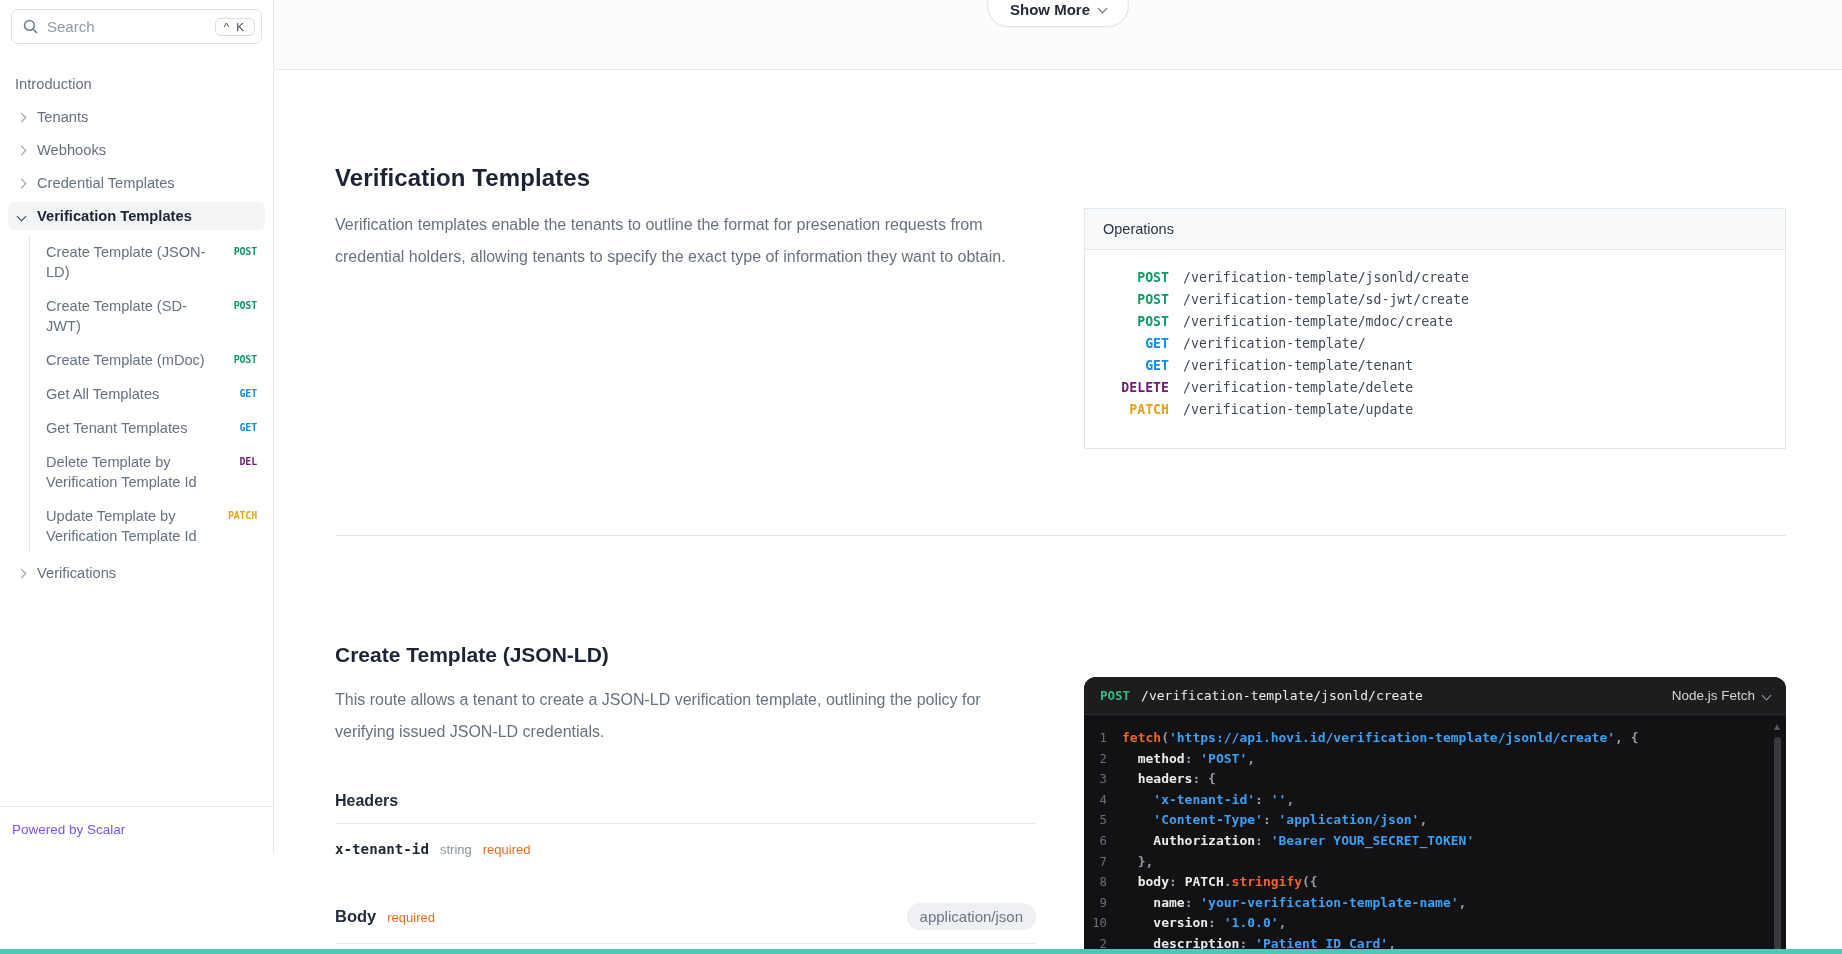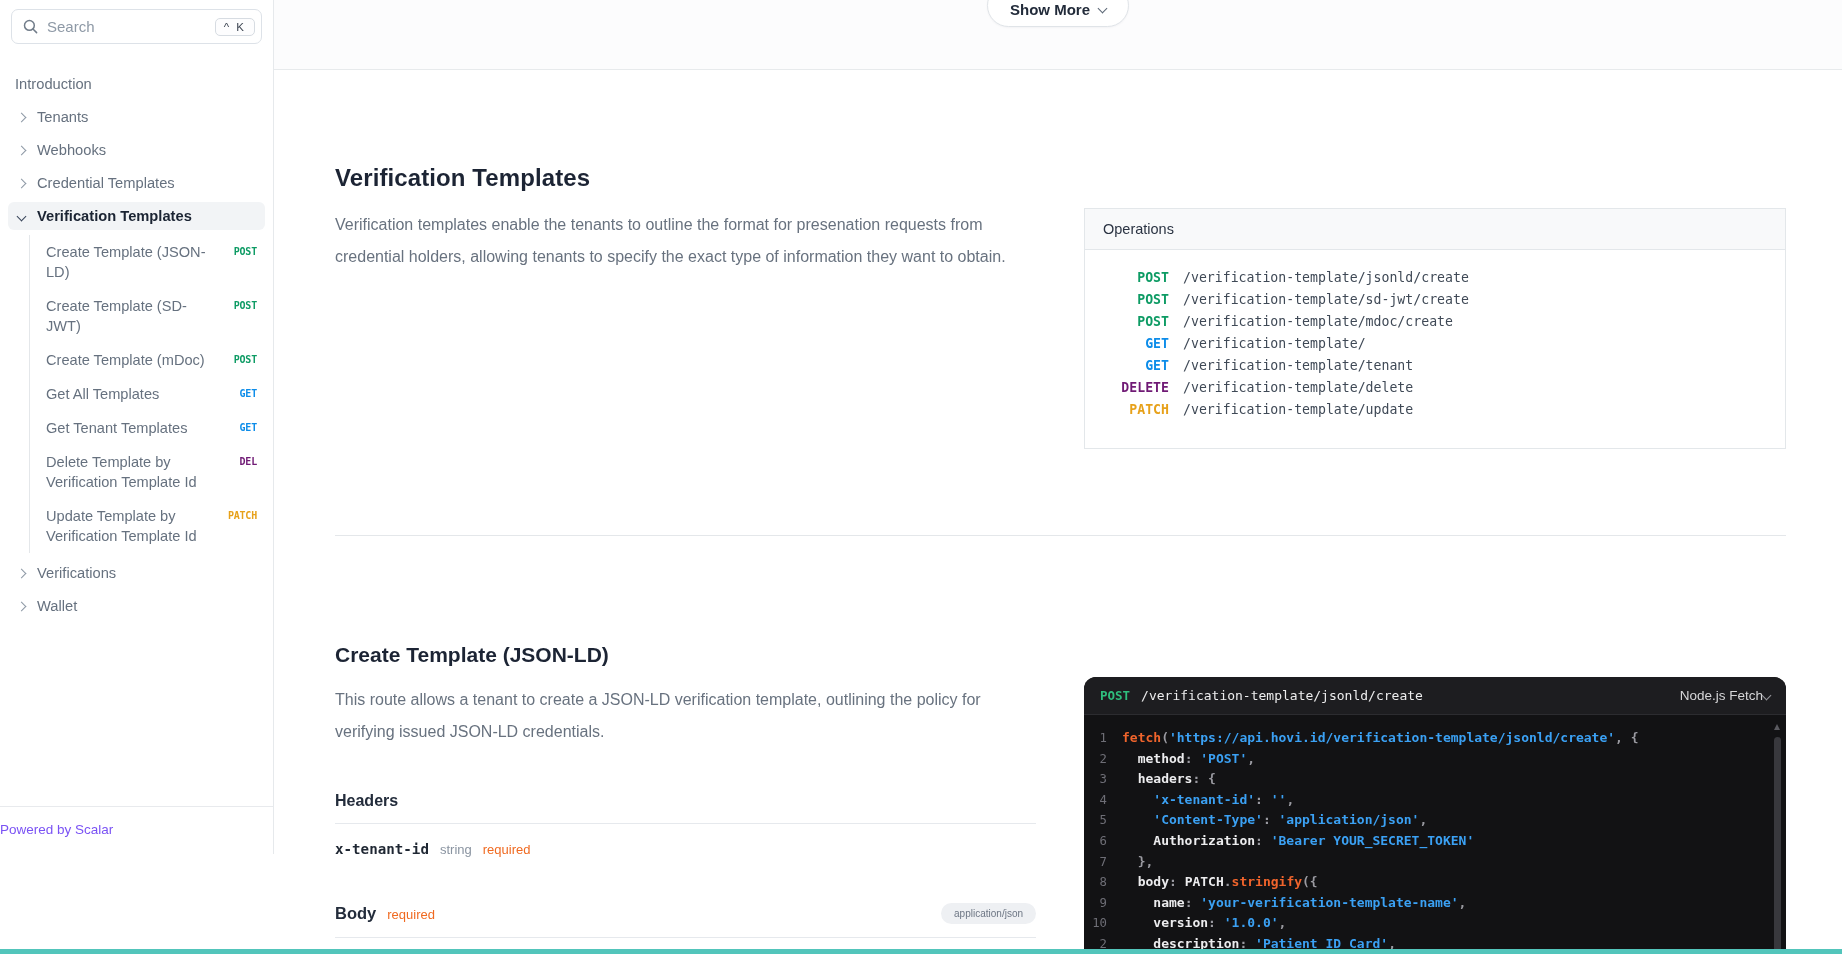--- a/index.html
+++ b/index.html
@@ -30,21 +30,21 @@
   .sub-list { margin:2px 0 6px 21px; border-left:1px solid #e4e7ea; padding-left:0; }
   .sub-item { display:flex; align-items:flex-start; justify-content:space-between;
     padding:7px 8px 7px 16px; cursor:pointer; border-radius:6px; }
   .sub-item .lbl { color:#66717f; font-size:14.6px; line-height:20px; max-width:160px; }
   .badge { font-family:"DejaVu Sans Mono", monospace; font-size:10px; font-weight:700;
     letter-spacing:-0.2px; line-height:20px; flex:0 0 auto; margin-left:8px; }
 
   .m-POST { color:#0d9b64; } .m-GET { color:#0c8ce9; }
   .m-DEL, .m-DELETE { color:#701a75; } .m-PATCH { color:#e7a11a; }
 
-  .side-footer { border-top:1px solid #e8eaed; padding:13px 12px 16px 0; }
+  .side-footer { border-top:1px solid #e8eaed; padding:13px 12px 16px 12px; }
   .powered { font-size:13.5px; color:#7a52f4; cursor:pointer; }
 
   
   .main { position:absolute; left:274px; top:0; width:1568px; height:744px; background:#fff; }
   .topbar { position:relative; height:70px; background:#fcfcfd; border-bottom:1px solid #e7eaec; }
   .show-more { position:absolute; left:50%; top:-16px; transform:translateX(-50%);
     height:43px; padding:0 22px; border:1px solid #e0e4e8; border-radius:22px; background:#fff;
     display:flex; align-items:flex-end; justify-content:center; gap:9px; cursor:pointer;
     box-shadow:0 1px 2px rgba(20,30,50,.04); }
   .show-more .txt { font-size:15px; font-weight:700; color:#222b3a; padding-bottom:8px; }
@@ -76,35 +76,35 @@
   .field-row { display:flex; align-items:baseline; }
   .fname { font-family:"DejaVu Sans Mono", monospace; font-size:14.2px; font-weight:700; color:#1f2733; }
   .ftype { font-size:13px; color:#8a94a1; margin-left:11px; }
   .freq  { font-size:13px; color:#f06a21; margin-left:11px; font-weight:500; }
   .fex   { font-size:13px; color:#7b8593; margin-left:11px; border-bottom:1px dotted #b2bac3;
     padding-bottom:1px; cursor:pointer; }
   .hdr-field { margin-top:17px; }
   .body-row { margin-top:46px; display:flex; align-items:center; justify-content:space-between; }
   .body-left { display:flex; align-items:baseline; }
   .body-title { font-size:16.5px; font-weight:600; color:#232c3b; }
-  .ct-pill { background:#eef0f3; border-radius:13px; padding:5px 13px; font-size:10px; color:#6d7684; }
+  .ct-pill { background:#eef0f3; border-radius:13px; padding:5px 13px; font-size:15px; color:#6d7684; }
   .fields { margin-left:27px; }
   .fields .frow { padding:10px 0; border-bottom:1px solid #e9ecef; display:flex; align-items:baseline; }
   .fields .frow:last-child { border-bottom:none; }
 
   
   .code-card { margin-top:34px; width:702px; border-radius:12px; overflow:hidden; background:#121214;
     position:relative; height:420px; }
   .code-head { display:flex; align-items:center; justify-content:space-between;
     background:#1d1d20; border-bottom:1px solid #2c2c30; padding:11px 16px; }
   .code-head .left { display:flex; align-items:baseline; gap:11px;
     font-family:"DejaVu Sans Mono", monospace; }
   .code-head .method { font-size:12.5px; font-weight:700; color:#2fbe7d; }
   .code-head .path { font-size:13px; color:#ededee; }
-  .client-sel { display:flex; align-items:center; cursor:pointer; }
+  .client-sel { display:flex; align-items:center; gap:8px; cursor:pointer; }
   .client-sel .name { font-size:13.5px; color:#d6d6d8; }
   .client-sel .chevron { border-color:#98989d; }
   .code-body { padding:13px 20px 12px 0; }
   .cline { display:flex; font-family:"DejaVu Sans Mono", monospace; font-size:13px; line-height:20.6px; }
   .cline .num { flex:0 0 38px; text-align:right; padding-right:15px; color:#6e6e76; font-size:12.3px; }
   .cline pre { font-family:inherit; white-space:pre; font-weight:700; }
   .tk-fn { color:#f0642c; } .tk-s { color:#3ba1f4; } .tk-k { color:#ececee; } .tk-p { color:#9a9aa1; }
   .code-scroll { position:absolute; right:5px; top:60px; width:7px; height:330px;
     background:#38383d; border-radius:4px; cursor:grab; }
   .scroll-arrow { position:absolute; right:6px; top:47px; width:0; height:0;
@@ -184,26 +184,20 @@
           <span class="lbl">Update Template by Verification Template Id</span>
           <span class="badge m-PATCH">PATCH</span>
         </div>
       </div>
       <div class="nav-item">
         <span class="chev">
           <span class="chevron right"></span>
         </span>
         <span>Verifications</span>
       </div>
-      <div class="nav-item">
-        <span class="chev">
-          <span class="chevron right"></span>
-        </span>
-        <span>Wallet</span>
-      </div>
     </div>
   <div class="side-footer">
     <span class="powered">Powered by Scalar</span>
   </div>
 </div>
 
 <div class="main">
   <div class="topbar">
     <div class="show-more">
       <span class="txt">Show More</span>

